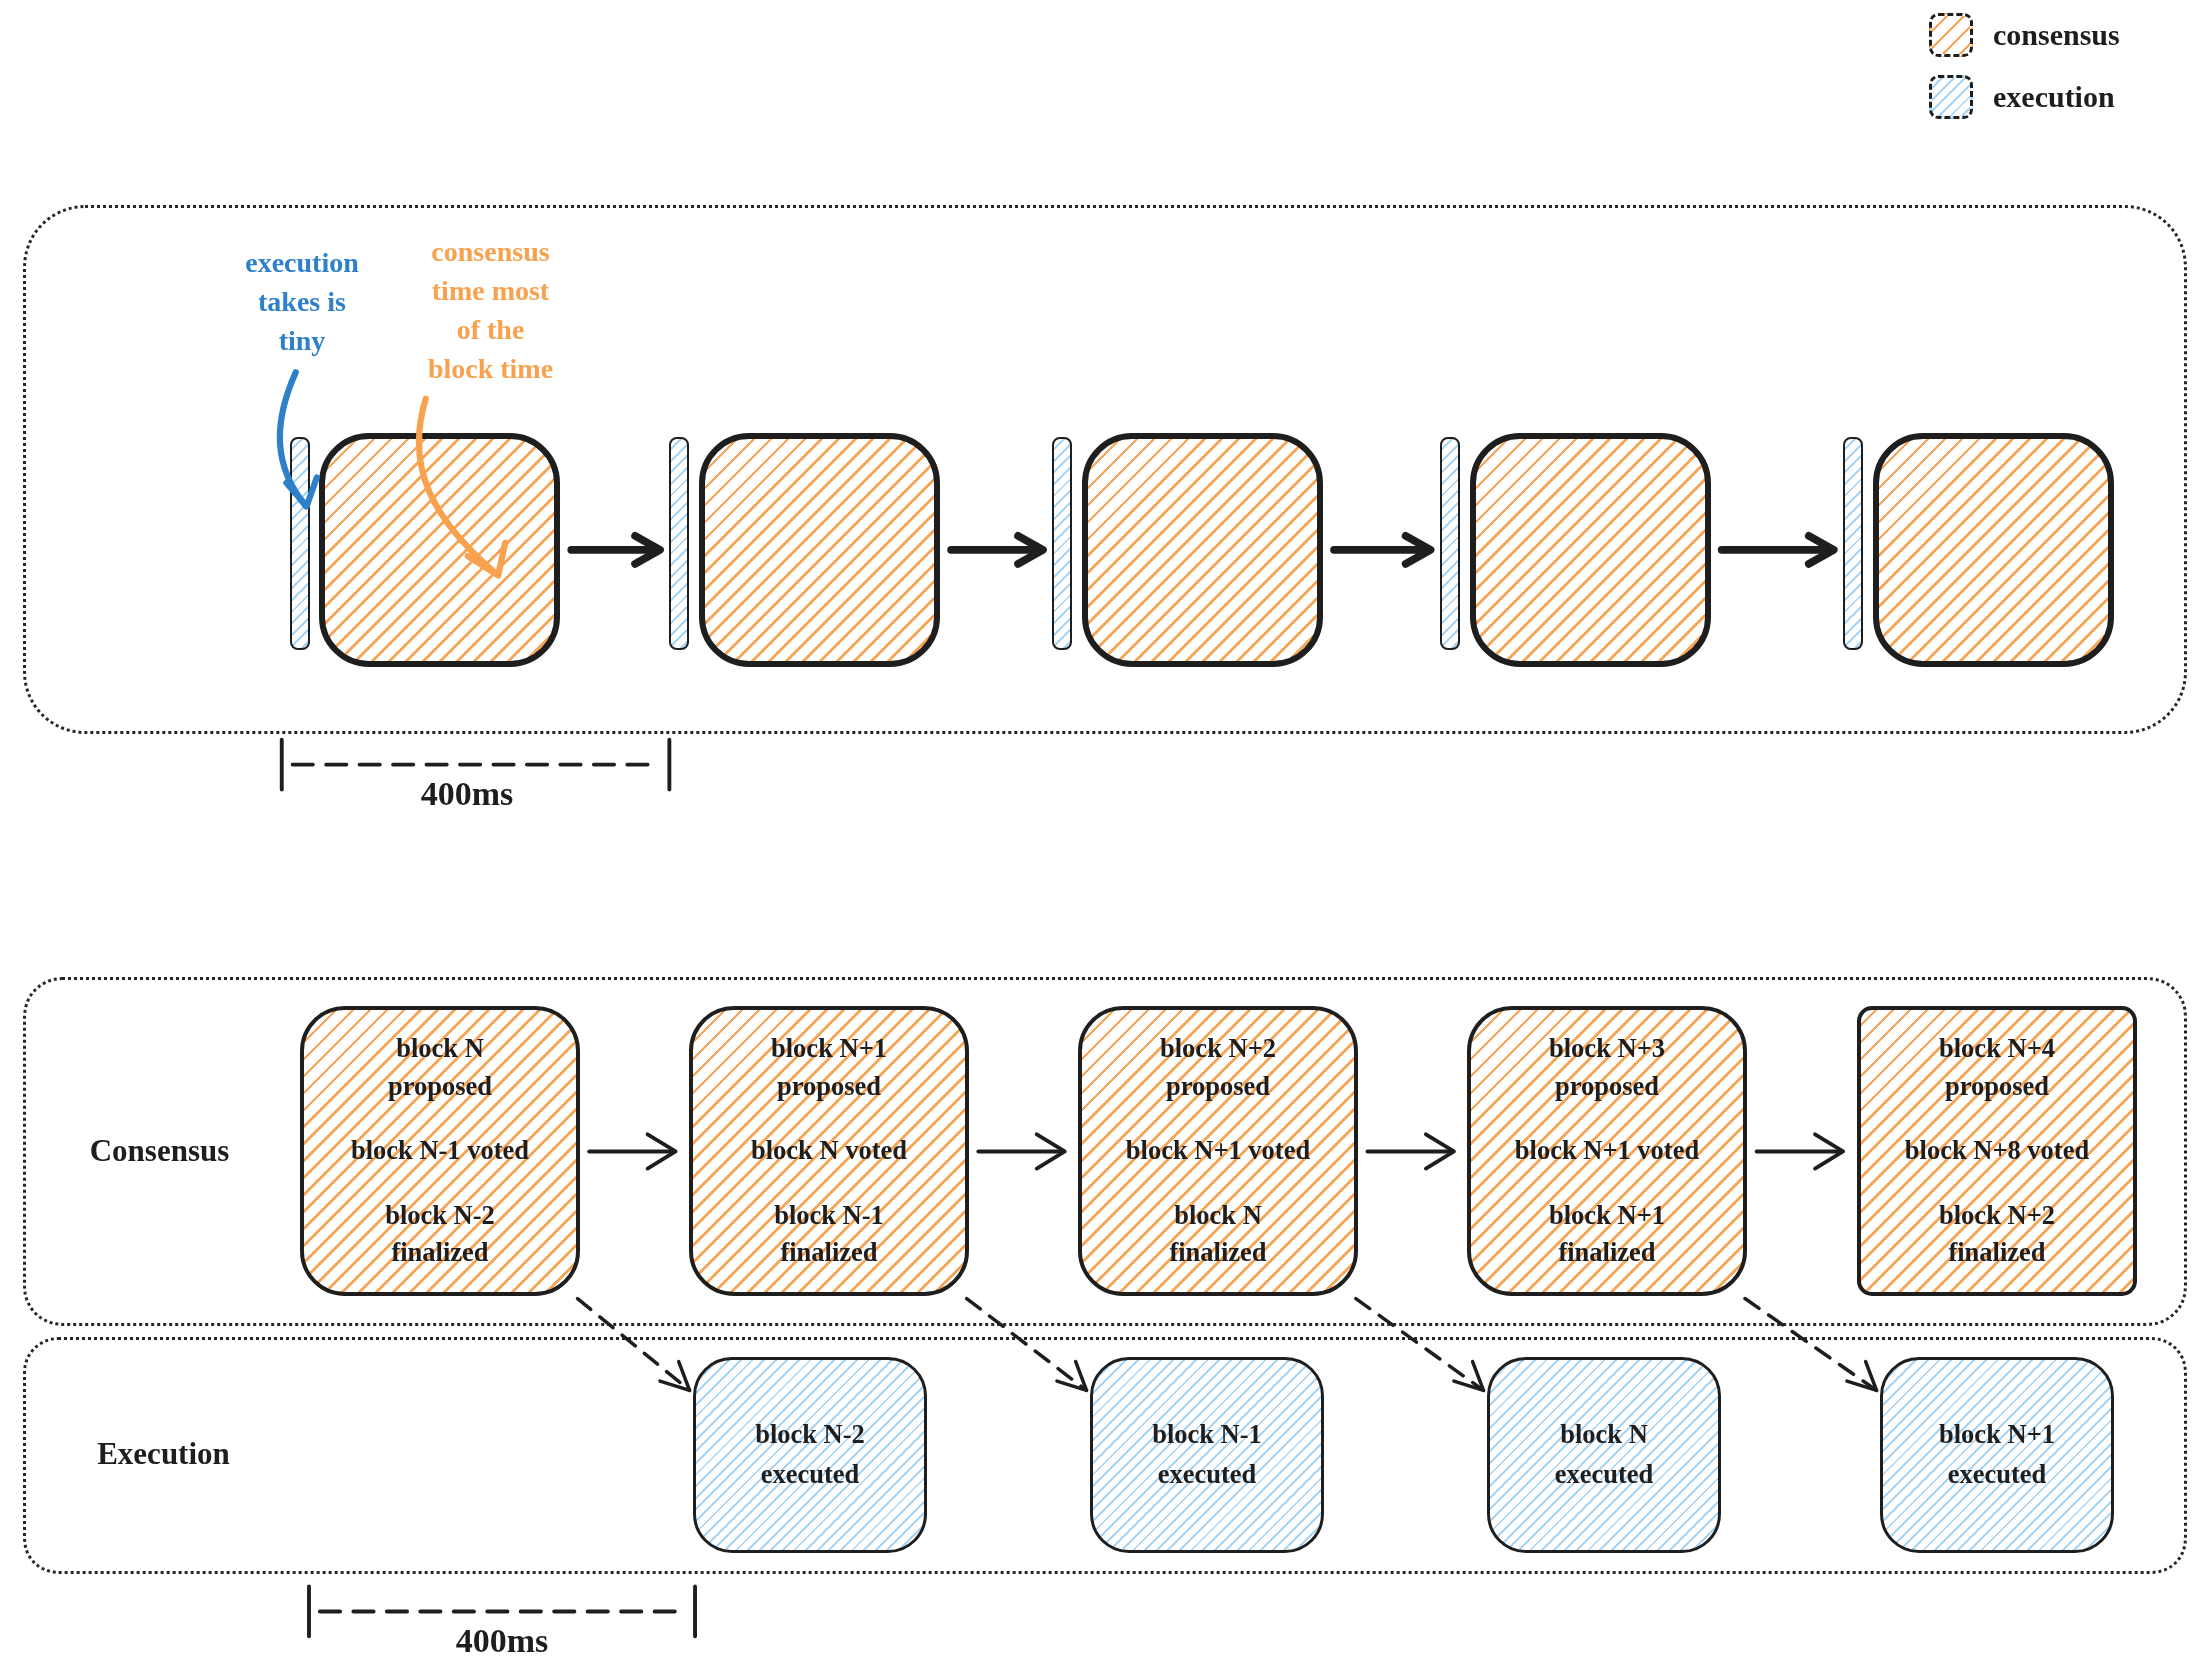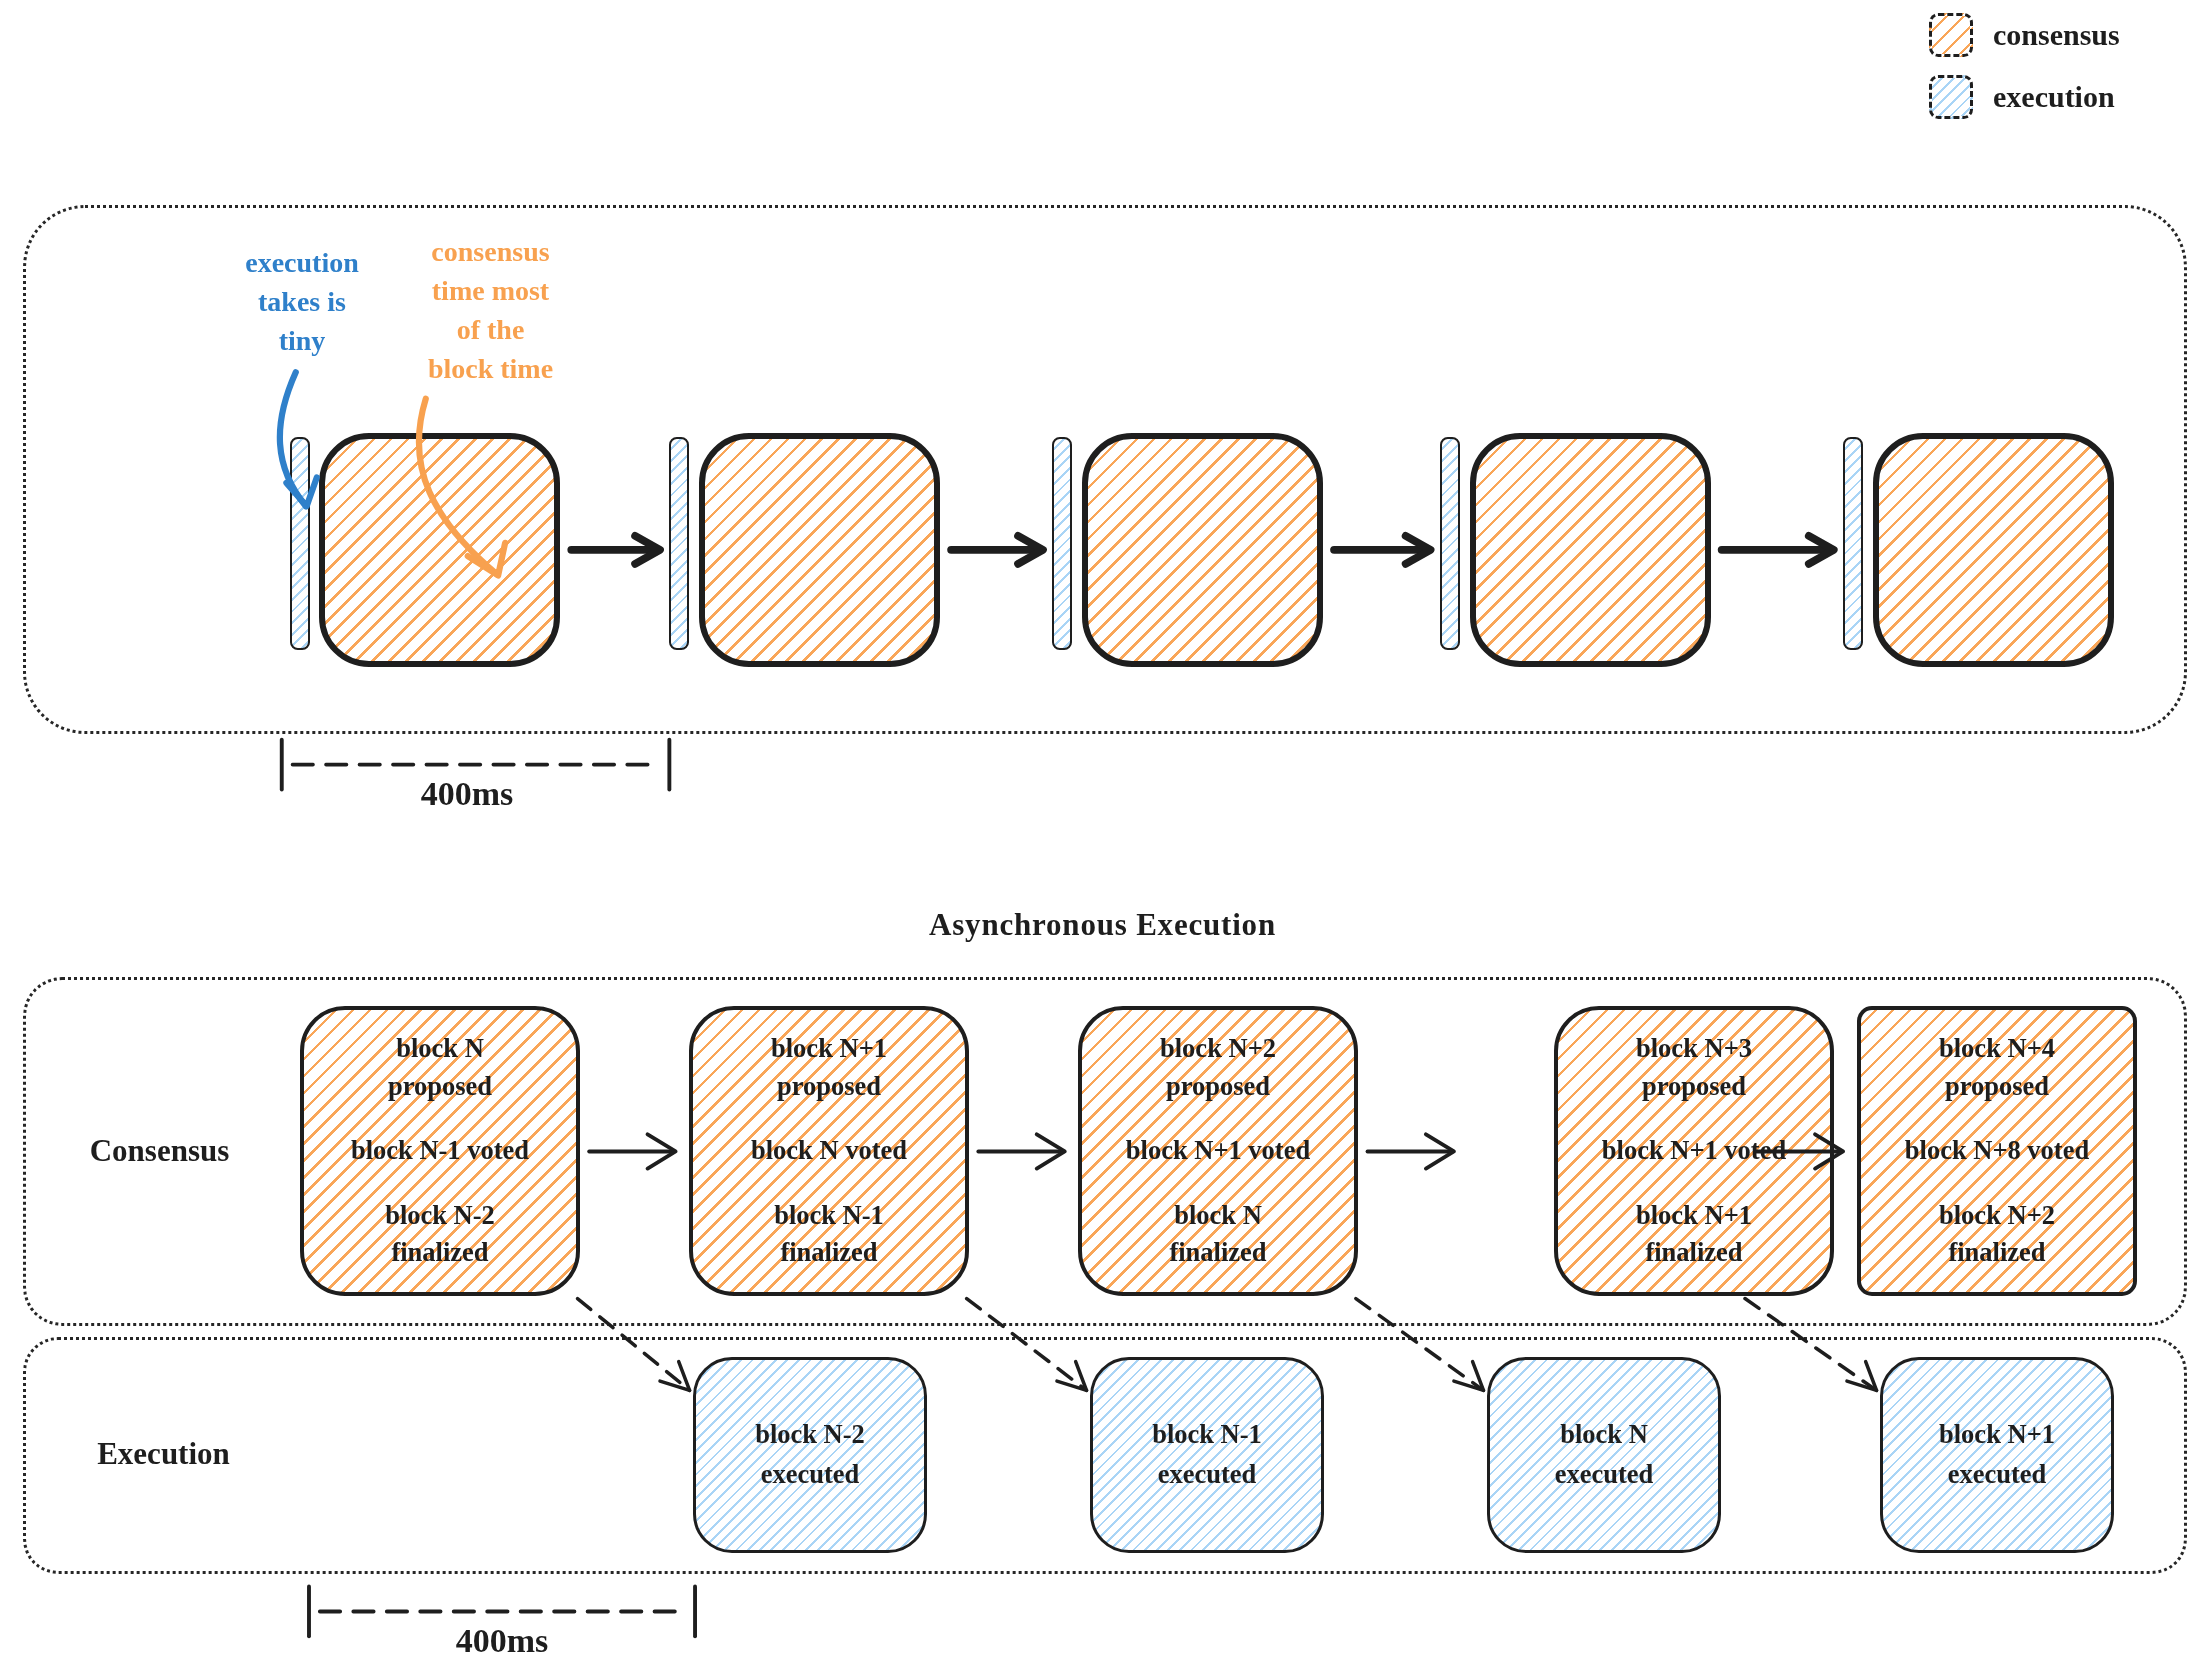--- a/index.html
+++ b/index.html
@@ -73,21 +73,20 @@
   <div class="abs blk-solid hatch-o" style="left:699px;top:433px;width:241px;height:234px;"></div>
   <div class="abs bar hatch-b" style="left:1052px;top:437px;"></div>
   <div class="abs blk-solid hatch-o" style="left:1082px;top:433px;width:241px;height:234px;"></div>
   <div class="abs bar hatch-b" style="left:1440px;top:437px;"></div>
   <div class="abs blk-solid hatch-o" style="left:1470px;top:433px;width:241px;height:234px;"></div>
   <div class="abs bar hatch-b" style="left:1843px;top:437px;"></div>
   <div class="abs blk-solid hatch-o" style="left:1873px;top:433px;width:241px;height:234px;"></div>
 
   <div class="abs meas-label" style="left:350px;top:775px;width:234px;">400ms</div>
 
-  <div class="abs sec-title" style="top:907px;">Asynchronous Execution</div>
 
   <div class="abs container-dotted" style="left:23.4px;top:977px;width:2158px;height:343px;border-radius:39px;"></div>
   <div class="abs row-label" style="left:66px;top:1133px;width:187px;">Consensus</div>
 
   <div class="abs cbox hatch-o" style="left:300px;top:1006px;width:280px;height:290px;">
     <div>
         <div>block N</div>
         <div>proposed</div>
       </div>
     <div>block N-1 voted</div>
@@ -111,21 +110,21 @@
     <div>
         <div>block N+2</div>
         <div>proposed</div>
       </div>
     <div>block N+1 voted</div>
     <div>
         <div>block N</div>
         <div>finalized</div>
       </div>
   </div>
-  <div class="abs cbox hatch-o" style="left:1554px;top:1006px;width:280px;height:290px;">
+  <div class="abs cbox hatch-o" style="left:1467px;top:1006px;width:280px;height:290px;">
     <div>
         <div>block N+3</div>
         <div>proposed</div>
       </div>
     <div>block N+1 voted</div>
     <div>
         <div>block N+1</div>
         <div>finalized</div>
       </div>
   </div>

